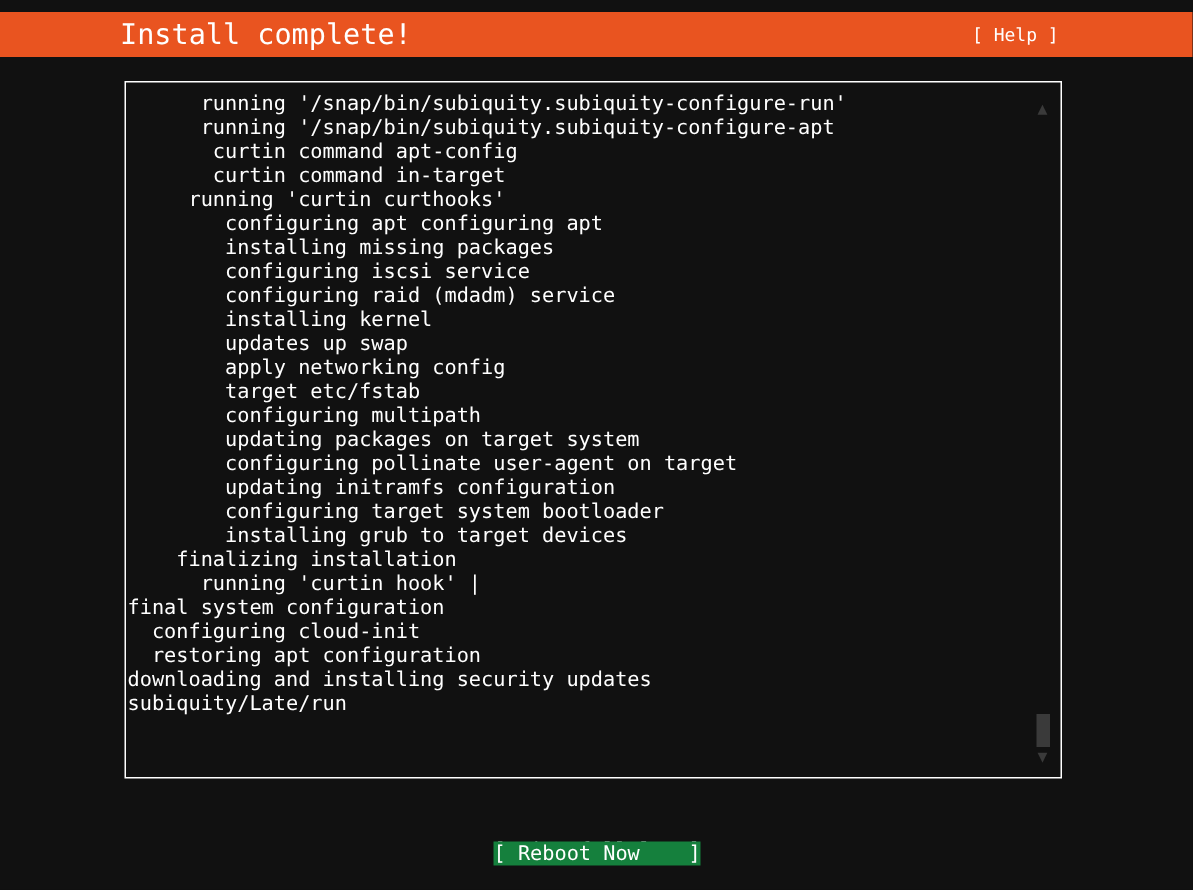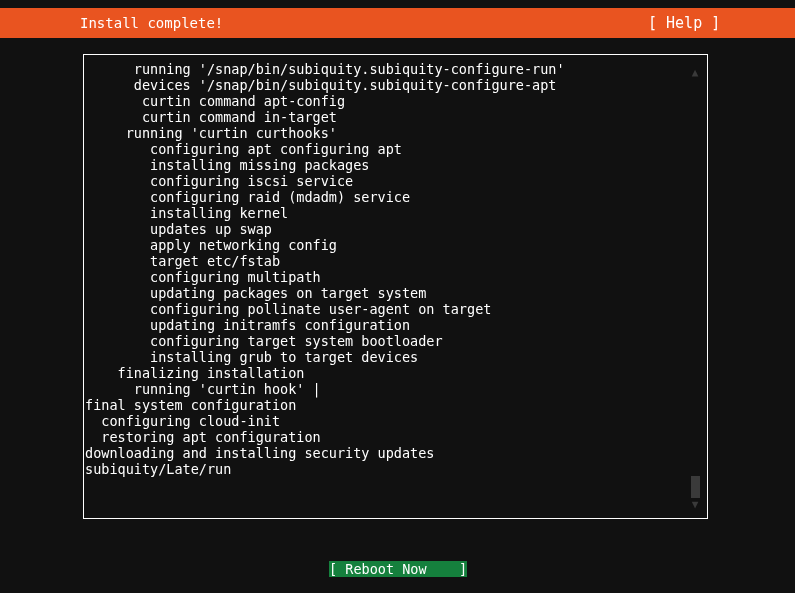--- a/index.html
+++ b/index.html
@@ -23,30 +23,30 @@
     top: 8px;
     width: 795px;
     height: 30px;
     background: #e95420;
     display: flex;
     align-items: center;
   }
   .header-title {
     position: absolute;
     left: 80px;
-    font-size: 14px;
+    font-size: 19px;
     line-height: 16px;
     letter-spacing: 0px;
     color: #ffffff;
     white-space: pre;
   }
   .header-help {
     position: absolute;
     left: 648px;
-    font-size: 15px;
+    font-size: 12px;
     line-height: 16px;
     color: #ffffff;
     white-space: pre;
     cursor: pointer;
   }
 
   
   .log-frame {
     position: absolute;
     left: 83px;
@@ -144,21 +144,21 @@
 <body>
 
 <div class="header-bar">
   <span class="header-title">Install complete!</span>
   <span class="header-help">[ Help ]</span>
 </div>
 
 <div class="log-frame">
   <div class="log-body">
     <div class="log-line">      running '/snap/bin/subiquity.subiquity-configure-run'</div>
-    <div class="log-line">      devices '/snap/bin/subiquity.subiquity-configure-apt</div>
+    <div class="log-line">      running '/snap/bin/subiquity.subiquity-configure-apt</div>
     <div class="log-line">       curtin command apt-config</div>
     <div class="log-line">       curtin command in-target</div>
     <div class="log-line">     running 'curtin curthooks'</div>
     <div class="log-line">        configuring apt configuring apt</div>
     <div class="log-line">        installing missing packages</div>
     <div class="log-line">        configuring iscsi service</div>
     <div class="log-line">        configuring raid (mdadm) service</div>
     <div class="log-line">        installing kernel</div>
     <div class="log-line">        updates up swap</div>
     <div class="log-line">        apply networking config</div>

